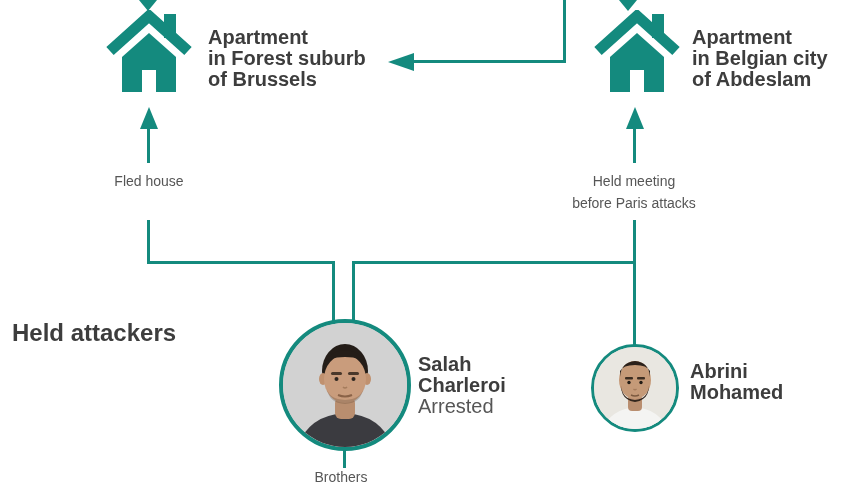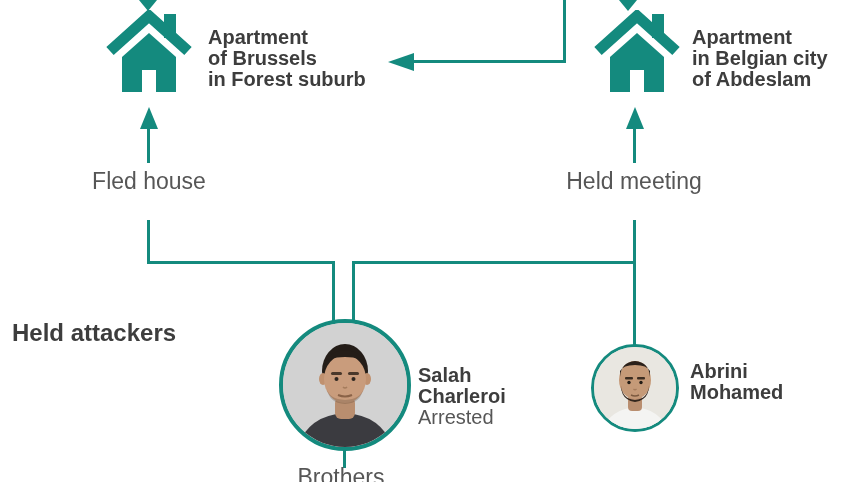--- a/index.html
+++ b/index.html
@@ -15,21 +15,21 @@
     --text-gray:#565656;
   }
   .abs{position:absolute;}
   .vline{position:absolute;width:3px;background:var(--teal);}
   .hline{position:absolute;height:3px;background:var(--teal);}
   .tri{position:absolute;width:0;height:0;}
   .tri-down{border-left:9px solid transparent;border-right:9px solid transparent;border-top:11px solid var(--teal);}
   .tri-up{border-left:9px solid transparent;border-right:9px solid transparent;border-bottom:22px solid var(--teal);}
   .tri-left{border-top:9px solid transparent;border-bottom:9px solid transparent;border-right:26px solid var(--teal);}
   .loc-label{position:absolute;font-size:20px;line-height:21px;font-weight:bold;color:var(--text-dark);white-space:nowrap;}
-  .annotation{position:absolute;font-size:23px;line-height:22px;color:var(--text-gray);text-align:center;white-space:nowrap;}
+  .annotation{position:absolute;font-size:14px;line-height:22px;color:var(--text-gray);text-align:center;white-space:nowrap;}
   .section-label{position:absolute;font-size:24px;font-weight:bold;color:var(--text-dark);white-space:nowrap;}
   .person-label{position:absolute;font-size:20px;line-height:21px;white-space:nowrap;}
   .person-label .name{font-weight:bold;color:var(--text-dark);}
   .person-label .status{color:var(--text-gray);}
   .photo{position:absolute;border-radius:50%;border:4px solid var(--teal);overflow:hidden;box-sizing:border-box;background:#d2d2d2;}
   .photo svg{display:block;width:100%;height:100%;}
 </style>
 </head>
 <body>
 
@@ -54,39 +54,40 @@
     <svg width="86" height="84" viewBox="0 0 86 84">
       <rect x="58" y="4" width="12" height="24" fill="#148a7e"></rect>
       <polyline points="4,41 43,6 82,41" fill="none" stroke="#148a7e" stroke-width="11"></polyline>
       <polygon points="16,47 43,23 70,47 70,82 16,82" fill="#148a7e"></polygon>
       <rect x="36" y="60" width="14" height="22" fill="#ffffff"></rect>
     </svg>
   </div>
 
   <div class="loc-label" style="left:208px;top:27px;">
     <div>Apartment</div>
+    <div>in Forest suburb</div>
     <div>of Brussels</div>
-    <div>in Forest suburb</div>
   </div>
   <div class="loc-label" style="left:692px;top:27px;">
     <div>Apartment</div>
     <div>in Belgian city</div>
     <div>of Abdeslam</div>
   </div>
 
   <div class="tri tri-up" style="left:140px;top:107px;"></div>
   <div class="vline" style="left:147px;top:127px;height:36px;"></div>
   <div class="tri tri-up" style="left:626px;top:107px;"></div>
   <div class="vline" style="left:633px;top:127px;height:36px;"></div>
 
   <div class="annotation" style="left:49px;top:170px;width:200px;">
     <div>Fled house</div>
   </div>
   <div class="annotation" style="left:524px;top:170px;width:220px;">
     <div>Held meeting</div>
+    <div>before Paris attacks</div>
   </div>
 
   <div class="vline" style="left:147px;top:220px;height:44px;"></div>
   <div class="hline" style="left:147px;top:261px;width:188px;"></div>
   <div class="vline" style="left:332px;top:261px;height:61px;"></div>
   <div class="vline" style="left:352px;top:261px;height:61px;"></div>
   <div class="hline" style="left:352px;top:261px;width:284px;"></div>
   <div class="vline" style="left:633px;top:220px;height:126px;"></div>
 
   <div class="section-label" style="left:12px;top:319px;">Held attackers</div>
@@ -107,21 +108,21 @@
       <rect x="48" y="49" width="11" height="3" rx="1.5" fill="#4a382b"></rect>
       <rect x="65" y="49" width="11" height="3" rx="1.5" fill="#4a382b"></rect>
       <circle cx="53.5" cy="56" r="2" fill="#2e2620"></circle>
       <circle cx="70.5" cy="56" r="2" fill="#2e2620"></circle>
       <path d="M60,64 Q62,66 64,64" stroke="#a57c5c" stroke-width="1.5" fill="none"></path>
       <path d="M55,72 Q62,75 69,72" stroke="#8a6247" stroke-width="2" fill="none"></path>
       <path d="M44,66 Q46,80 62,81 Q78,80 80,66 Q78,76 62,77 Q46,76 44,66 Z" fill="rgba(80,60,45,0.25)"></path>
     </svg>
   </div>
 
-  <div class="person-label" style="left:418px;top:365px;">
+  <div class="person-label" style="left:418px;top:354px;">
     <div class="name">Salah</div>
     <div class="name">Charleroi</div>
     <div class="status">Arrested</div>
   </div>
 
   <div class="photo" style="left:591px;top:344px;width:88px;height:88px;border-width:3px;background:#e9e7e1;">
     <svg viewBox="0 0 82 82">
       <rect x="0" y="0" width="82" height="82" fill="#e9e7e1"></rect>
       <path d="M8,82 Q18,62 41,60 Q64,62 74,82 Z" fill="#f4f4f2"></path>
       <rect x="34" y="48" width="14" height="16" rx="4" fill="#b98e6f"></rect>

